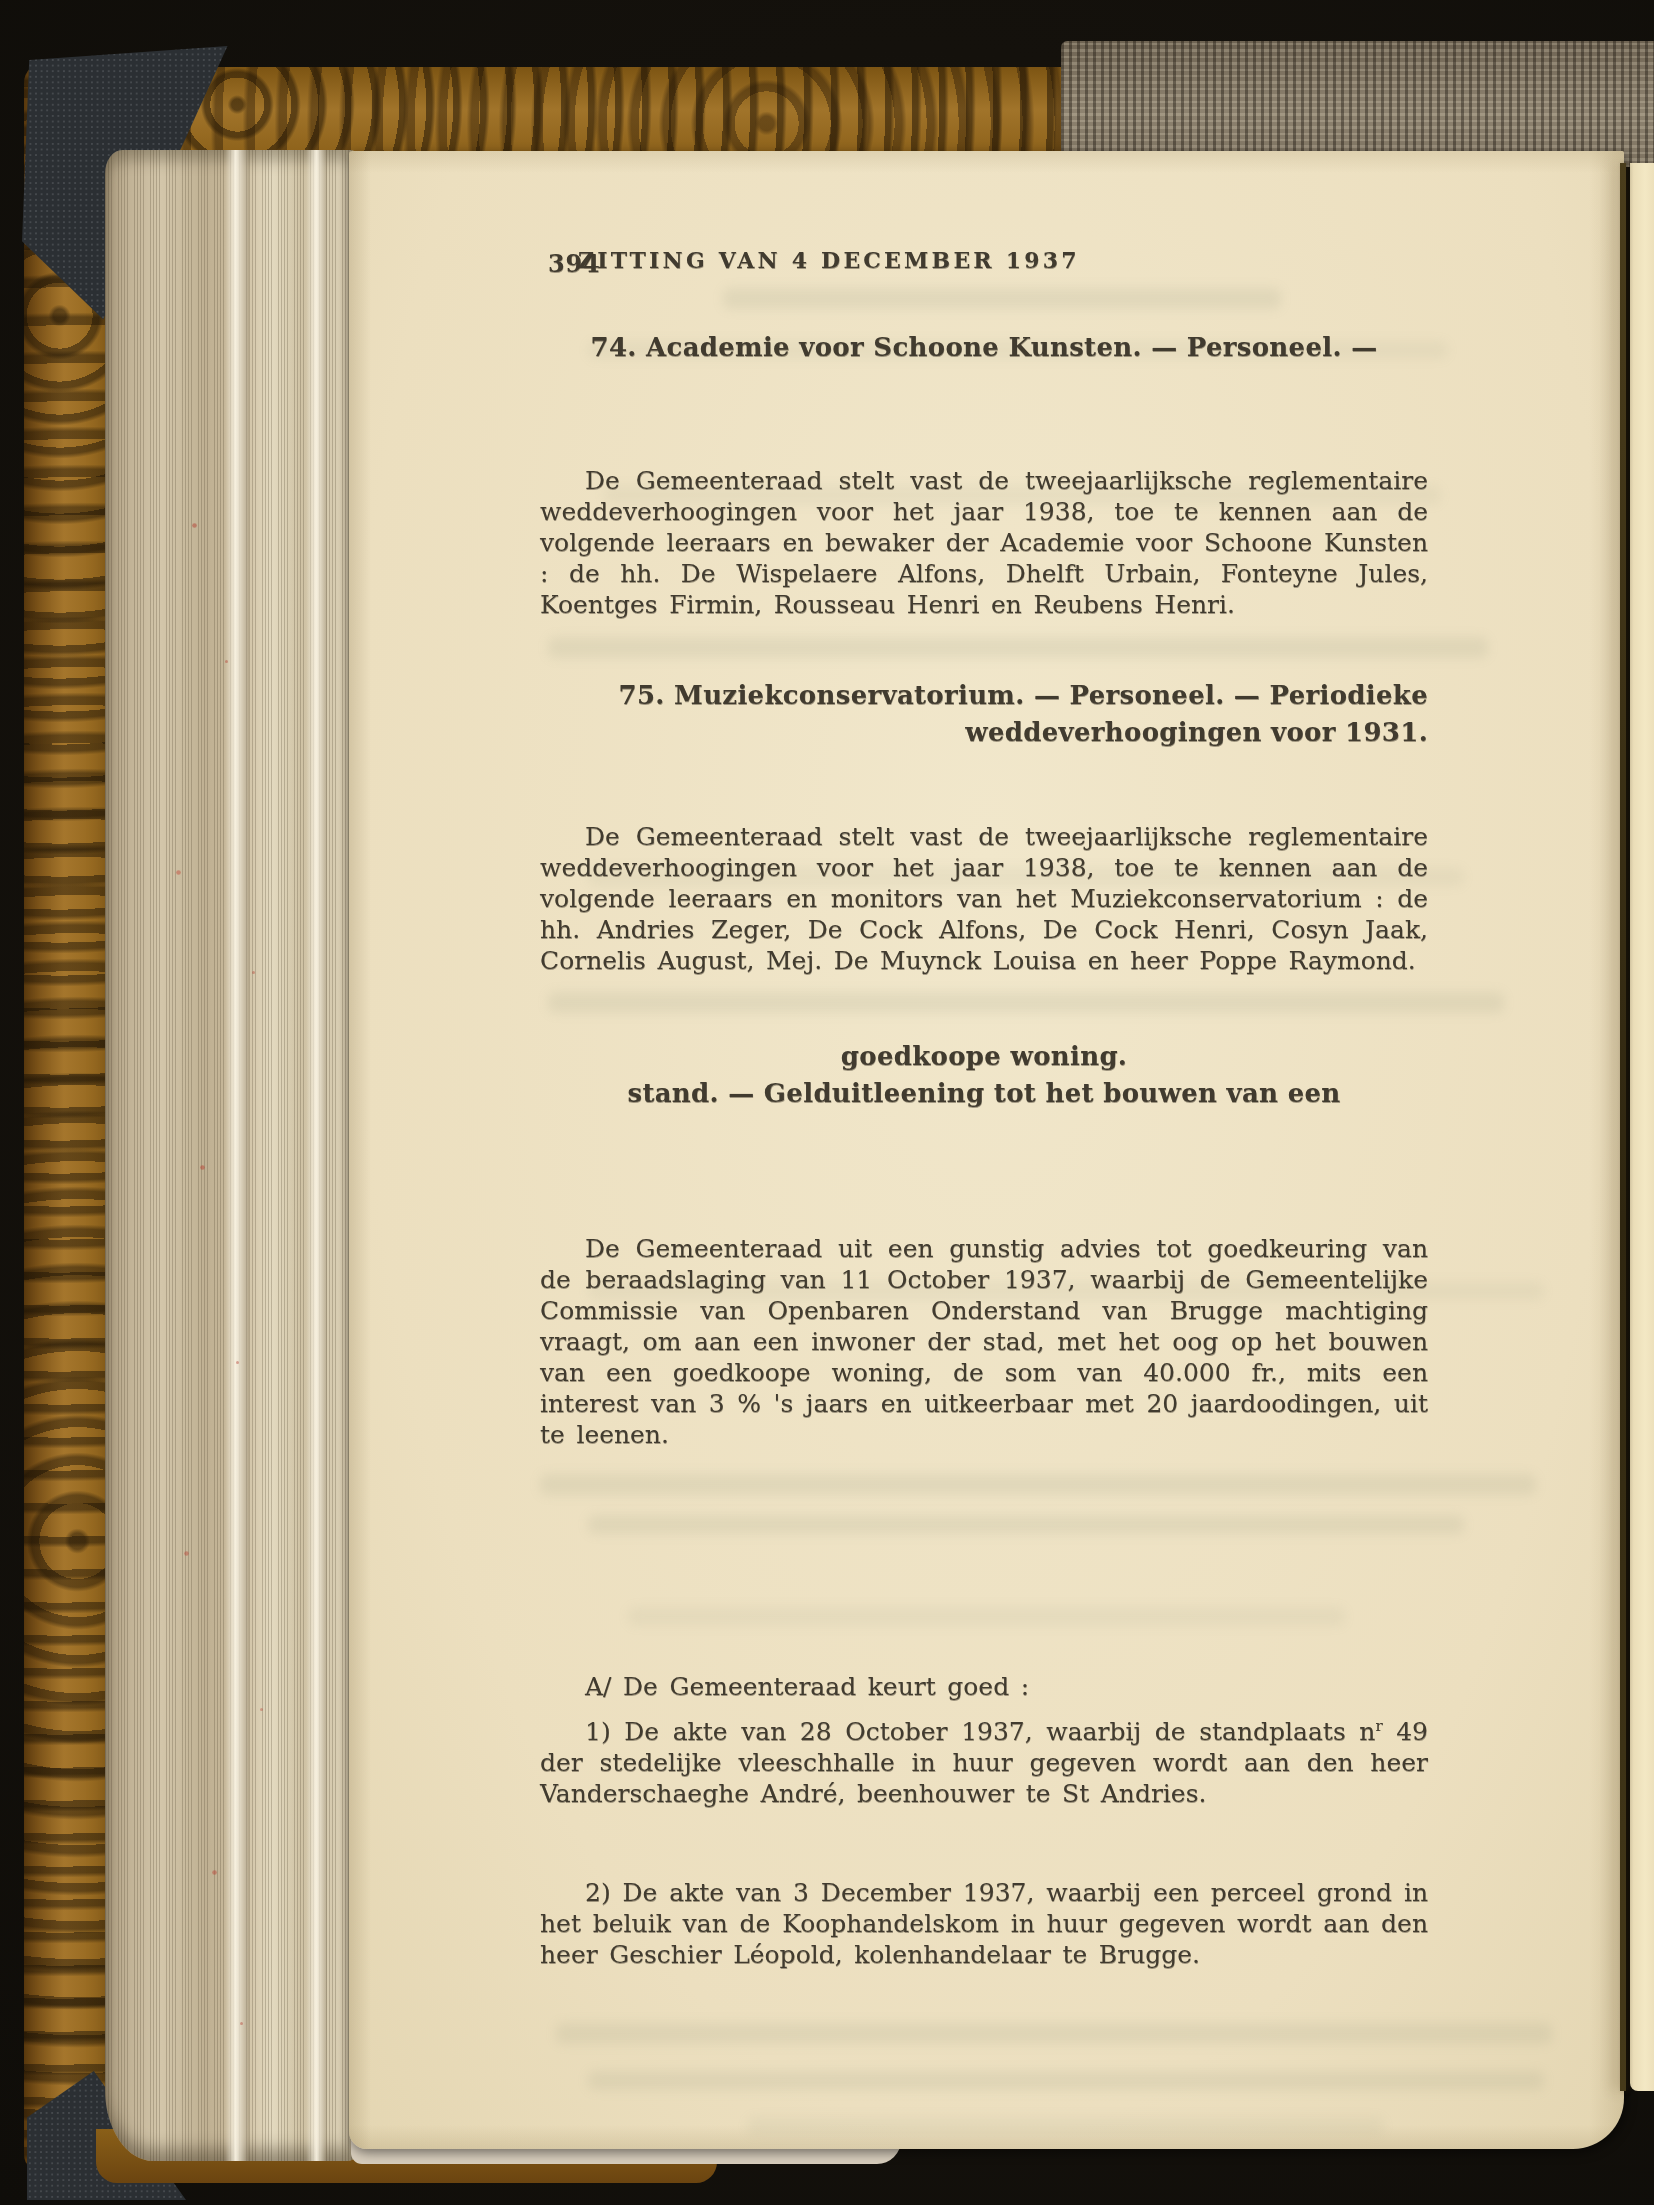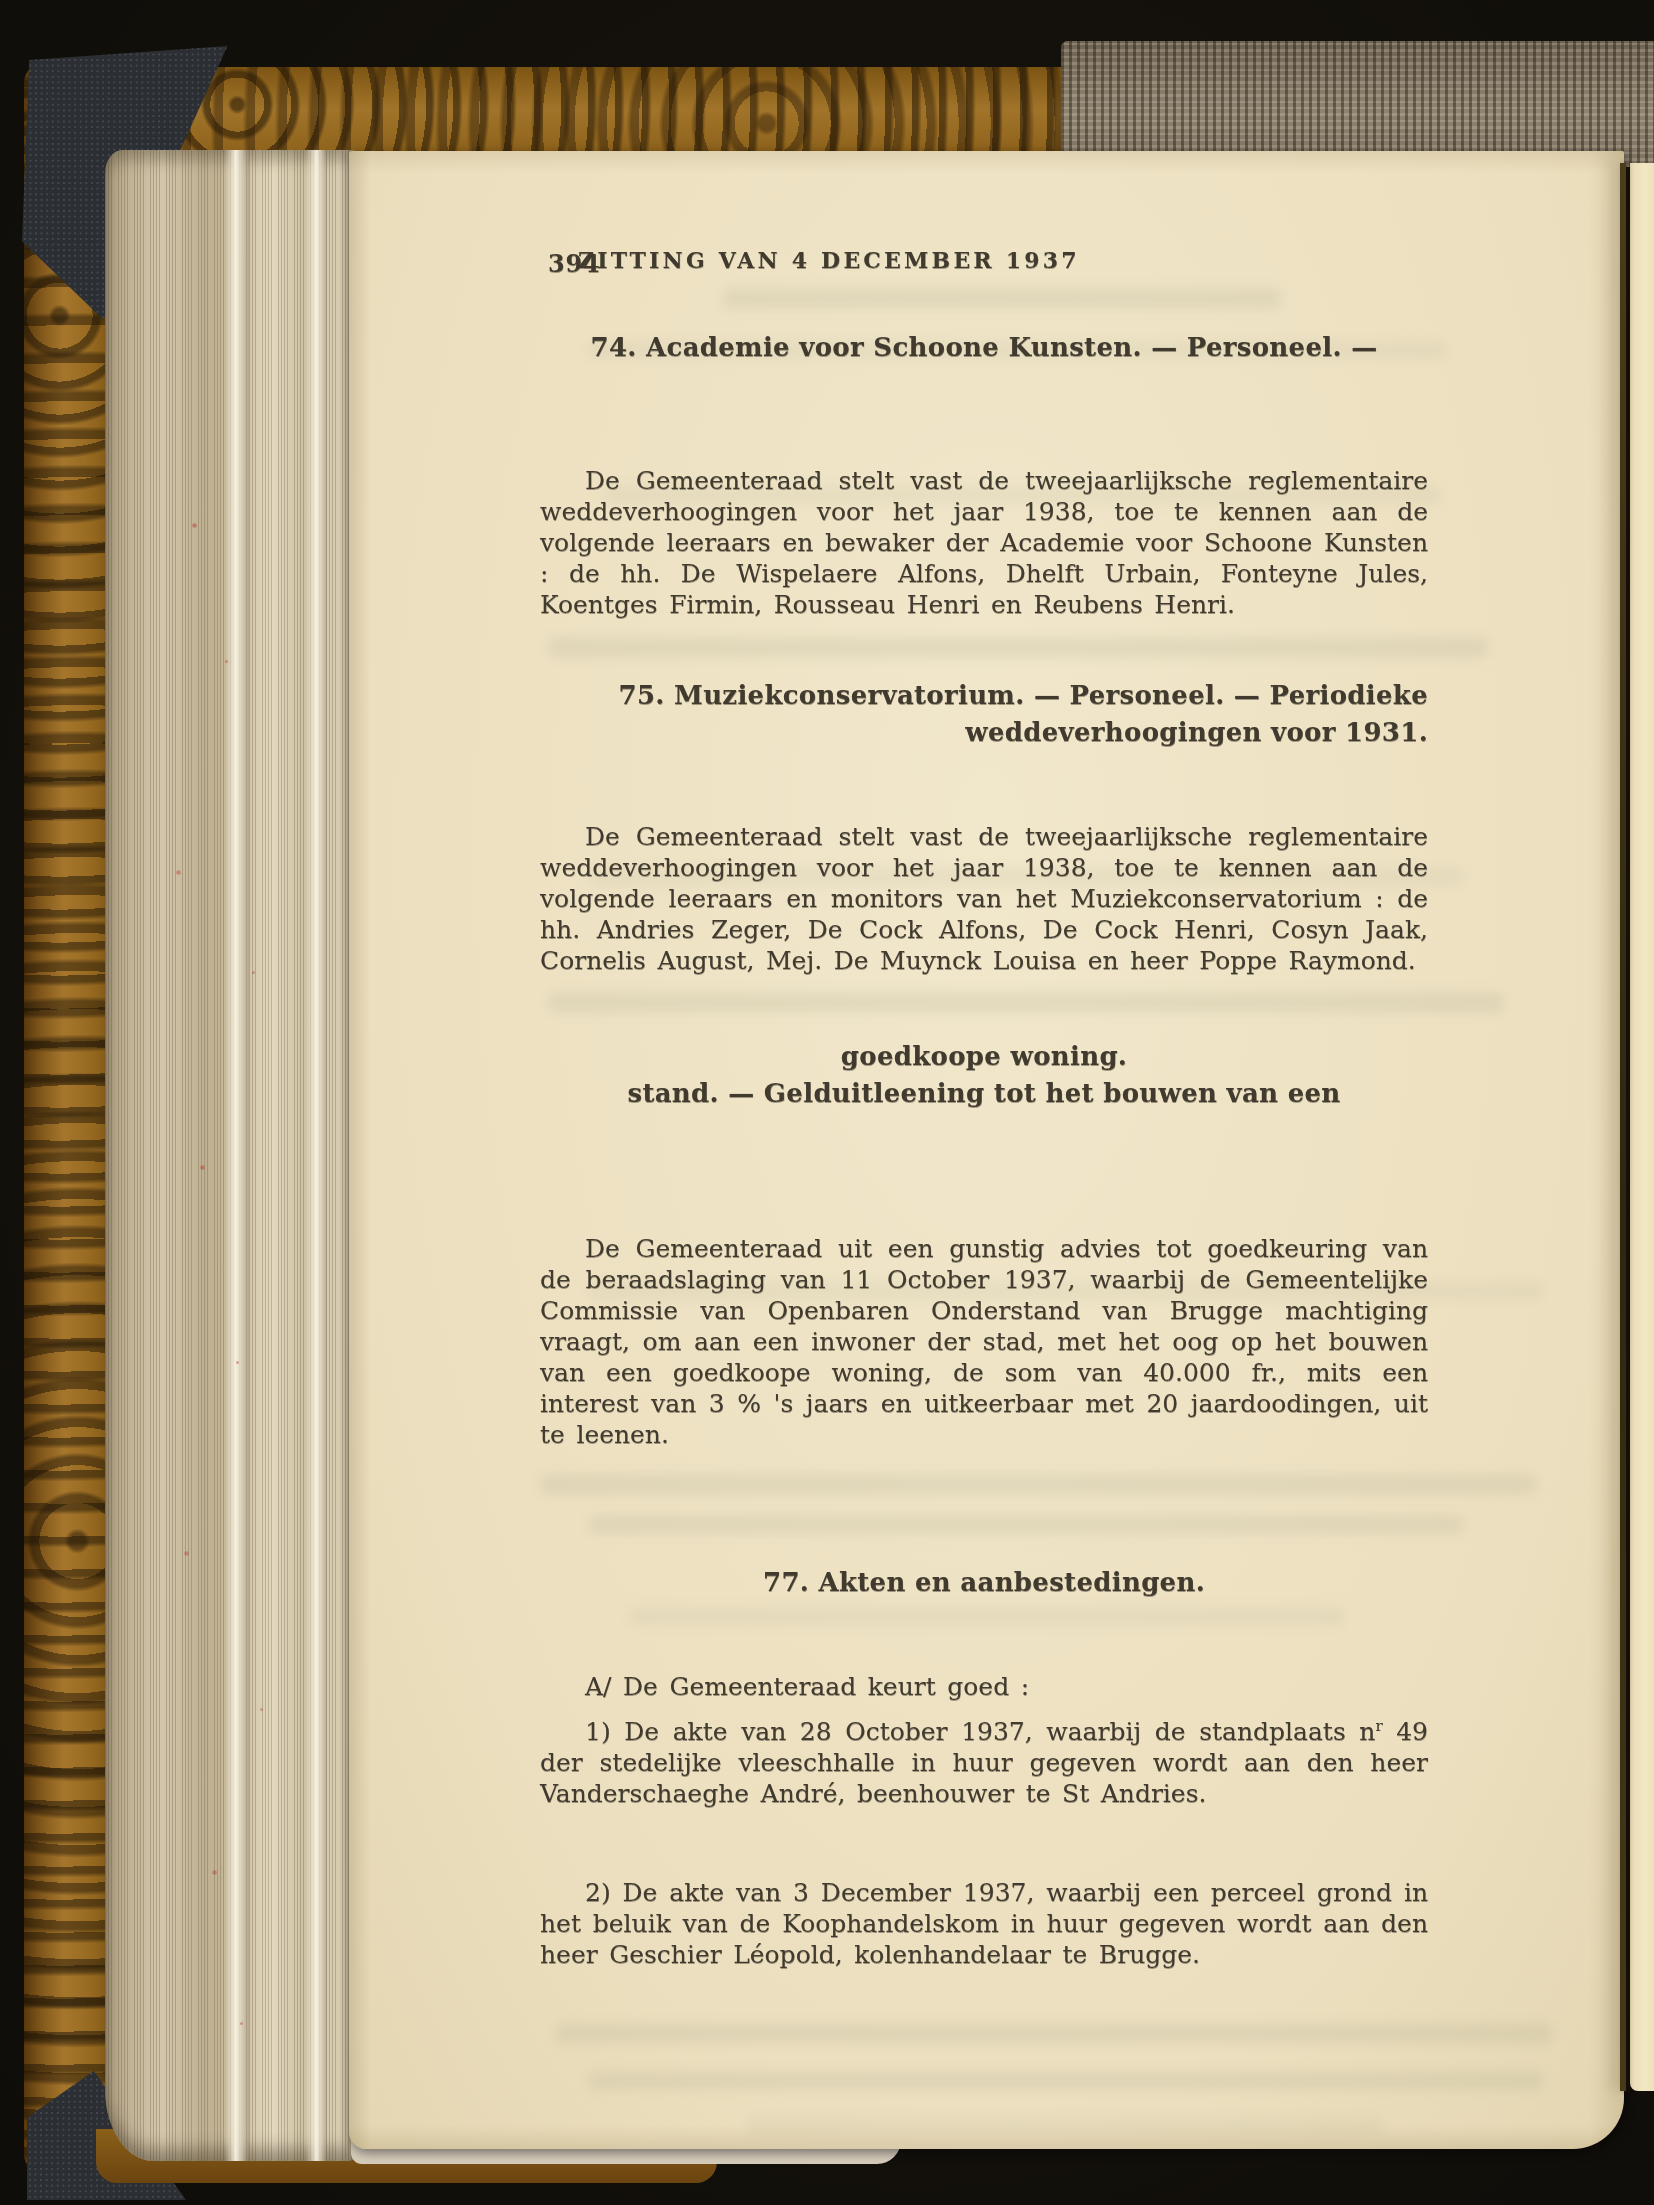--- a/index.html
+++ b/index.html
@@ -171,23 +171,20 @@
         <div>weddeverhoogingen voor 1931.</div>
       </div>
       <p class="p indent" style="top:645px;">De Gemeenteraad stelt vast de tweejaarlijksche reglementaire weddeverhoogingen voor het jaar 1938, toe te kennen aan de volgende leeraars en monitors van het Muziekconservatorium : de hh. Andries Zeger, De Cock Alfons, De Cock Henri, Cosyn Jaak, Cornelis August, Mej. De Muynck Louisa en heer Poppe Raymond.</p>
 
       <div class="h" style="top:887px;">
         <div>goedkoope woning.</div>
         <div>stand. — Gelduitleening tot het bouwen van een</div>
       </div>
       <p class="p indent" style="top:1057px;">De Gemeenteraad uit een gunstig advies tot goedkeuring van de beraadslaging van 11 October 1937, waarbij de Gemeentelijke Commissie van Openbaren Onderstand van Brugge machtiging vraagt, om aan een inwoner der stad, met het oog op het bouwen van een goedkoope woning, de som van 40.000 fr., mits een interest van 3 % 's jaars en uitkeerbaar met 20 jaardoodingen, uit te leenen.</p>
 
-      <div class="h" style="top:1413px;">
-        <div>77. Akten en aanbestedingen.</div>
-      </div>
       <p class="p indent" style="top:1495px;">A/ De Gemeenteraad keurt goed :</p>
       <p class="p indent" style="top:1540px;"><span>1) De akte van 28 October 1937, waarbij de standplaats n</span><sup>r</sup><span> 49 der stedelijke vleeschhalle in huur gegeven wordt aan den heer Vanderschaeghe André, beenhouwer te St Andries.</span></p>
       <p class="p indent" style="top:1701px;">2) De akte van 3 December 1937, waarbij een perceel grond in het beluik van de Koophandelskom in huur gegeven wordt aan den heer Geschier Léopold, kolenhandelaar te Brugge.</p>
 
     </div>
   </div>
 
   <div class="facing"></div>
   <div class="gutter"></div>
 

